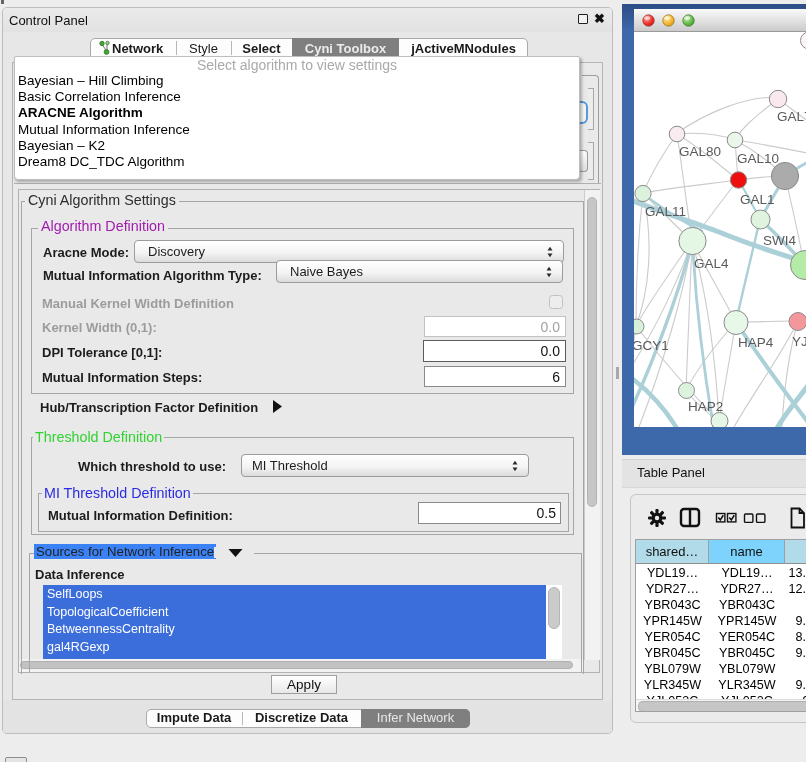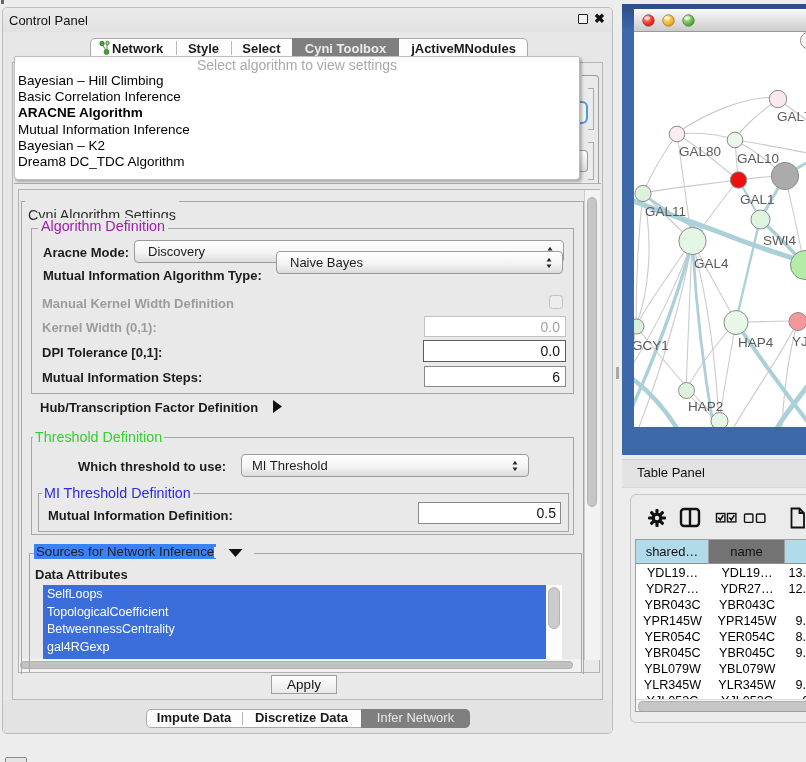--- a/index.html
+++ b/index.html
@@ -35,21 +35,21 @@
   <div class="abs" style="left:202px;top:0;width:107px;height:20px;background:#7f7f7f"></div>
 
   <svg class="abs" style="left:9px;top:2px" width="12" height="15" viewBox="0 0 12 15">
     <line x1="3" y1="4" x2="8" y2="12" stroke="#777" stroke-width="1"></line>
     <line x1="8" y1="3" x2="8" y2="12" stroke="#777" stroke-width="1"></line>
     <circle cx="3" cy="3.5" r="2.2" fill="#44a832" stroke="#1c6a12" stroke-width=".7"></circle>
     <circle cx="8.5" cy="3" r="1.7" fill="#9ed48f" stroke="#1c6a12" stroke-width=".7"></circle>
     <circle cx="7.5" cy="12" r="2.4" fill="#44a832" stroke="#1c6a12" stroke-width=".7"></circle>
   </svg>
   <div class="abs" style="left:22px;top:3px;width:64px;text-align:left;font-size:13px;font-weight:bold;color:#1a1a1a">Network</div>
-  <div class="abs" style="left:86px;top:3px;width:55px;text-align:center;font-size:13px;font-weight:bold;color:#1a1a1a">Style</div>
+  <div class="abs" style="left:86px;top:3px;width:55px;text-align:center;font-size:13px;font-weight:normal;color:#1a1a1a">Style</div>
   <div class="abs" style="left:141px;top:3px;width:61px;text-align:center;font-size:13px;font-weight:bold;color:#1a1a1a">Select</div>
   <div class="abs" style="left:202px;top:3px;width:107px;text-align:center;font-size:13px;font-weight:bold;color:#ececec">Cyni Toolbox</div>
   <div class="abs" style="left:309px;top:3px;width:129px;text-align:center;font-size:13px;font-weight:bold;color:#1a1a1a">jActiveMNodules</div>
 </div>
 
 <div class="abs" style="left:582px;top:75px;width:17px;height:109px;border:1px solid #9d9d9d;border-left:none;border-bottom:none;border-radius:0 4px 0 0;box-sizing:border-box"></div>
 <div class="abs" style="left:588px;top:88px;width:6px;height:42px;border:1px solid #a8a8a8;border-left:none;box-sizing:border-box;background:#ececec"></div>
 <div class="abs" style="left:576px;top:101px;width:12px;height:23px;border:2.5px solid #549ad8;border-left:none;border-radius:0 6px 6px 0;box-sizing:border-box;background:#f4f4f4"></div>
 <div class="abs" style="left:588px;top:142px;width:6px;height:38px;border:1px solid #a8a8a8;border-left:none;box-sizing:border-box;background:#ececec"></div>
 <div class="abs" style="left:574px;top:150px;width:14px;height:22px;border:1px solid #9b9b9b;border-left:none;border-radius:0 4px 4px 0;box-sizing:border-box;background:linear-gradient(#fff,#ddd)"></div>
@@ -57,36 +57,36 @@
 
 <div class="abs" style="left:18px;top:189px;width:582px;height:484px;background:#e9e9e9;border:1px solid #b2b2b2;box-sizing:border-box"></div>
 
 <div class="abs" style="left:584px;top:190px;width:15px;height:470px;background:#f2f2f2;border-left:1px solid #cccccc"></div>
 <div class="abs" style="left:586.5px;top:197px;width:10px;height:310px;background:#c6c6c6;border:1px solid #b2b2b2;border-radius:5px;box-sizing:border-box"></div>
 
 <div class="abs" style="left:19px;top:659px;width:565px;height:13px;background:#f2f2f2"></div>
 <div class="abs" style="left:20px;top:661px;width:553px;height:8px;background:#c2c2c2;border:1px solid #b0b0b0;border-radius:4px;box-sizing:border-box"></div>
 
 <div class="fieldset" style="left:21px;top:201px;width:561px;height:472px;border-color:#a6a6a6;border-bottom:none"></div>
-<div class="abs" style="left:25px;top:191px;background:#e9e9e9;padding:16px 3px;font-size:14.3px;color:#2d2d2d">Cyni Algorithm Settings</div>
+<div class="abs" style="left:25px;top:191px;background:#e9e9e9;padding:1px 3px;font-size:14.3px;color:#2d2d2d">Cyni Algorithm Settings</div>
 
 <div class="fieldset" style="left:31px;top:228px;width:541px;height:164px;border-color:#a6a6a6"></div>
 <div class="abs" style="left:38px;top:218px;background:#e9e9e9;padding:0 3px;font-size:14.3px;color:#a21caf">Algorithm Definition</div>
 
 <div class="blab abs" style="left:43px;top:245px">Aracne Mode:</div>
 <div class="combo" style="left:134px;top:240px;width:428px;height:21px">
   <div class="ctext" style="left:13px">Discovery</div>
   <svg class="stepper" viewBox="0 0 9 14">
       <path d="M4.5 1 L7.3 5.4 L1.7 5.4 Z" fill="#2a2a2a"></path>
       <path d="M4.5 13 L7.3 8.6 L1.7 8.6 Z" fill="#2a2a2a"></path>
     </svg>
 </div>
 
 <div class="blab abs" style="left:43px;top:268px">Mutual Information Algorithm Type:</div>
-<div class="combo" style="left:276px;top:251px;width:285px;height:21px">
+<div class="combo" style="left:276px;top:260px;width:285px;height:21px">
   <div class="ctext" style="left:13px">Naive Bayes</div>
   <svg class="stepper" viewBox="0 0 9 14">
       <path d="M4.5 1 L7.3 5.4 L1.7 5.4 Z" fill="#2a2a2a"></path>
       <path d="M4.5 13 L7.3 8.6 L1.7 8.6 Z" fill="#2a2a2a"></path>
     </svg>
 </div>
 
 <div class="blab abs" style="left:42px;top:296px;color:#9c9c9c">Manual Kernel Width Definition</div>
 <div class="abs" style="left:549px;top:295px;width:12px;height:12px;border:1.5px solid #c0c0c0;border-radius:3.5px;background:#ededed"></div>
 
@@ -121,21 +121,21 @@
 
 <div class="blab abs" style="left:48px;top:508px">Mutual Information Definition:</div>
 <div class="field" style="left:418px;top:502px;width:143px;height:22px;border:1px solid #8a8a8a;box-sizing:border-box;padding-right:4px">0.5</div>
 
 <div class="fieldset" style="left:29px;top:553px;width:551px;height:119px;border-color:#a6a6a6;border-bottom:none"></div>
 <div class="abs" style="left:34px;top:544px;background:#3b82f6;padding:0 2px;font-size:13.2px;color:#222">Sources for Network Inference</div>
 <div class="abs" style="left:214px;top:547px;width:40px;height:11px;background:#e9e9e9"></div>
 <svg class="abs" style="left:227px;top:548px" width="17" height="10" viewBox="0 0 17 10">
     <path d="M1.5 1 L15.5 1 L8.5 9 Z" fill="#111"></path>
   </svg>
-<div class="blab abs" style="left:35px;top:567px">Data Attributes</div>
+<div class="blab abs" style="left:35px;top:567px">Data Inference</div>
 
 <div class="abs" style="left:43px;top:585px;width:519px;height:74px;background:#ffffff;overflow:hidden">
   <div class="abs" style="left:0;top:0;width:503px;height:74px;background:#3b6edb"></div>
   <div class="abs" style="left:4px;top:1px;font-size:12.5px;color:#fff;line-height:17.5px">SelfLoops<br>TopologicalCoefficient<br>BetweennessCentrality<br>gal4RGexp</div>
   <div class="abs" style="left:505px;top:2px;width:12px;height:42px;background:#cbcbcb;border:1px solid #b4b4b4;border-radius:6px;box-sizing:border-box"></div>
 </div>
 
 <div class="abs" style="left:271px;top:675px;width:66px;height:19px;background:linear-gradient(#ffffff,#e8e8e8);border:1px solid #9f9f9f;border-radius:0;box-sizing:border-box;display:flex;align-items:center;justify-content:center;font-size:13.5px;color:#111">Apply</div>
 
 <div class="abs" id="bottabs" style="left:146px;top:709px;height:19px">
@@ -310,21 +310,21 @@
 
   <g stroke="#111" fill="none" stroke-width="1.8">
     <path d="M145.5 2.5 h8 l4.5 4.5 v14.5 h-12.5 z"></path>
     <path d="M153.5 2.5 v4.5 h4.5"></path>
   </g>
 </svg>
 
 <div class="abs" style="left:635px;top:539px;width:171px;height:173px;background:#fff;border:1px solid #9f9f9f;border-right:none;box-sizing:border-box;overflow:hidden">
 
   <div class="abs" style="left:0;top:0;width:73px;height:24px;background:#b2dbe9;border-bottom:1px solid #8f8f8f;border-right:1px solid #9f9f9f;box-sizing:border-box;text-align:center;font-size:13px;color:#111;line-height:24px">shared…</div>
-  <div class="abs" style="left:73px;top:0;width:76px;height:24px;background:#737373;border-bottom:1px solid #8f8f8f;border-right:1px solid #9f9f9f;box-sizing:border-box;text-align:center;font-size:13px;color:#111;line-height:24px">name</div>
+  <div class="abs" style="left:73px;top:0;width:76px;height:24px;background:#7dd3fc;border-bottom:1px solid #8f8f8f;border-right:1px solid #9f9f9f;box-sizing:border-box;text-align:center;font-size:13px;color:#111;line-height:24px">name</div>
   <div class="abs" style="left:149px;top:0;width:22px;height:24px;background:#b2dbe9;border-bottom:1px solid #8f8f8f;box-sizing:border-box"></div>
 
   <div class="abs" style="left:0;top:25px;font-size:12.6px;color:#000;line-height:16px">
     <div style="position:absolute;left:0;width:73px;text-align:center">YDL19…<br>YDR27…<br>YBR043C<br>YPR145W<br>YER054C<br>YBR045C<br>YBL079W<br>YLR345W<br>YJL053C</div>
     <div style="position:absolute;left:73px;width:76px;text-align:center">YDL19…<br>YDR27…<br>YBR043C<br>YPR145W<br>YER054C<br>YBR045C<br>YBL079W<br>YLR345W<br>YJL053C</div>
     <div style="position:absolute;left:150px;width:34px;text-align:right">13.43<br>12.43<br><br>9.27<br>8.94<br>9.46<br><br>9.62<br>9.2</div>
   </div>
 
   <div class="abs" style="left:0;top:159px;width:171px;height:13px;background:#f4f4f4;border-top:1px solid #dcdcdc"></div>
   <div class="abs" style="left:2px;top:161px;width:169px;height:9px;background:#c6c6c6;border:1px solid #b0b0b0;border-radius:5px 0 0 5px;border-right:none"></div>

